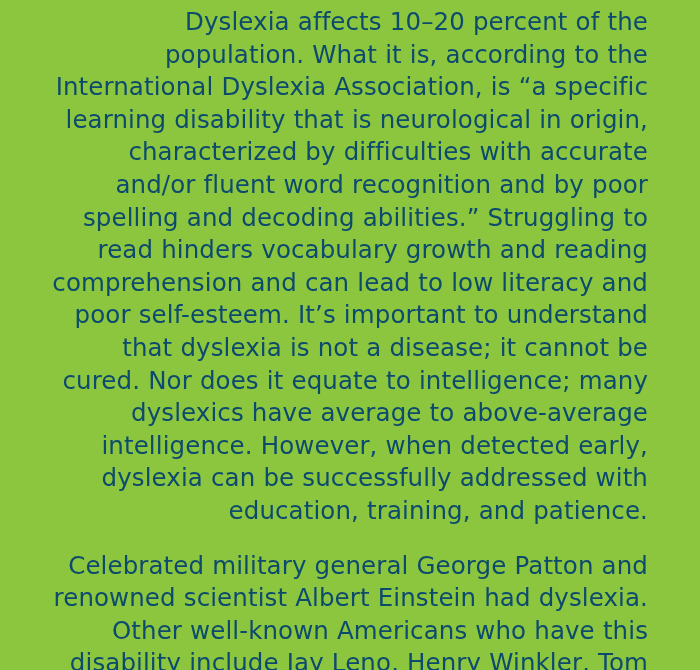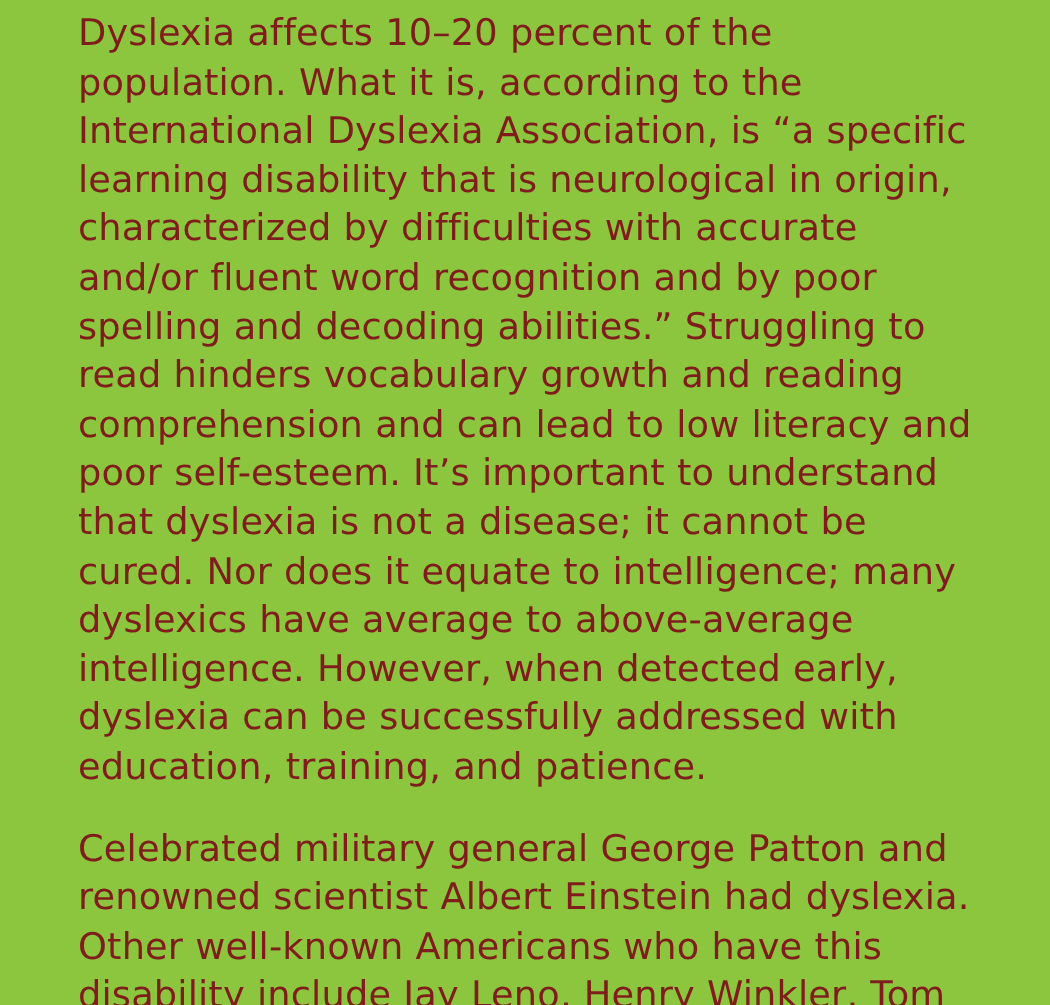--- a/index.html
+++ b/index.html
@@ -20,24 +20,25 @@
     box-sizing: border-box;
     padding: 6px 52px 0 52px;
     position: relative;
   }
   .article-body {
     color: #ffffff;
   }
   .para {
     font-size: 24.5px;
     line-height: 32.6px;
-    color: #7f1d1d;
+    color: #0c4a6e;
     margin: 0;
     letter-spacing: 0.1px;
     word-spacing: 0.2px;
+    text-align: right;
   }
   .para + .para {
     margin-top: 22px;
   }
 </style>
 </head>
 <body>
 
 <div class="page">
   <div class="article-body">

